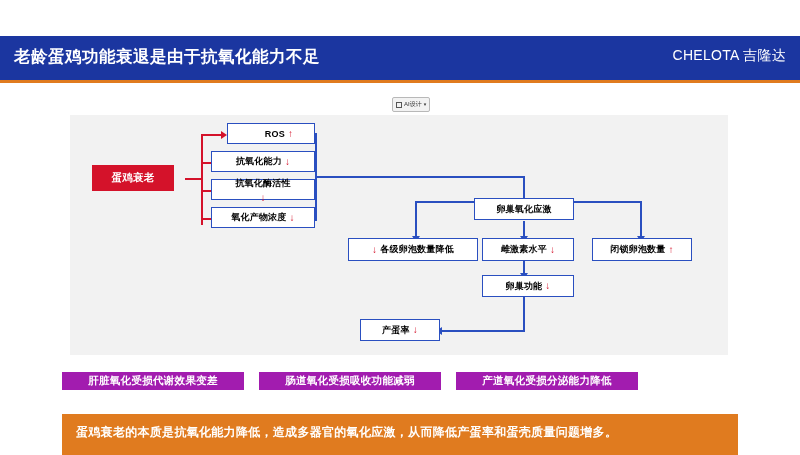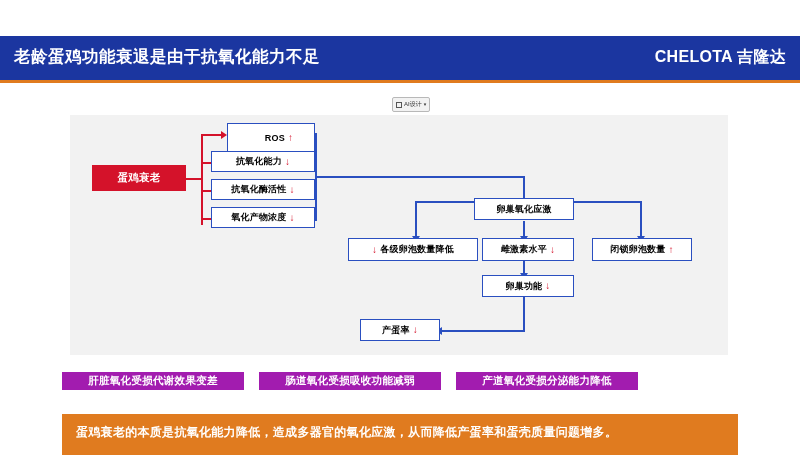--- a/index.html
+++ b/index.html
@@ -38,22 +38,22 @@
     font-size: 16.5px;
     font-weight: bold;
     letter-spacing: 0.5px;
     white-space: nowrap;
   }
   .brand {
     position: absolute;
     right: 14px;
     top: 11px;
     color: #ffffff;
-    font-size: 16px;
-    font-weight: bold;
+    font-size: 14px;
+    font-weight: normal;
     letter-spacing: 0.3px;
     white-space: nowrap;
   }
   .header-underline {
     position: absolute;
     left: 0;
     top: 44px;
     width: 800px;
     height: 3px;
     background: #e07b1f;
@@ -229,35 +229,35 @@
     <div class="conn" style="left:570px; top:86px; width:2px; height:38px;"></div>
     <div class="tri tri-d" style="left:567px; top:121px;"></div>
 
     <div class="conn" style="left:453px; top:146px; width:2px; height:15px;"></div>
     <div class="tri tri-d" style="left:450px; top:158px;"></div>
 
     <div class="conn" style="left:453px; top:182px; width:2px; height:35px;"></div>
     <div class="conn" style="left:372px; top:215px; width:83px; height:2px;"></div>
     <div class="tri tri-l" style="left:366px; top:212px;"></div>
 
-    <div class="node red" style="left:22px; top:50px; width:94px; height:26px;">
+    <div class="node red" style="left:22px; top:50px; width:82px; height:26px;">
       <span>蛋鸡衰老</span>
     </div>
 
-    <div class="node" style="left:157px; top:8px; width:88px; height:29px;padding-left:16px;">
+    <div class="node" style="left:157px; top:8px; width:88px; height:21px;padding-left:16px;">
       <span>ROS</span>
       <span class="arrow-up">↑</span>
     </div>
 
     <div class="node" style="left:141px; top:36px; width:104px; height:21px;">
       <span>抗氧化能力</span>
       <span class="arrow-down">↓</span>
     </div>
 
-    <div class="node" style="left:141px; top:64px; width:104px; height:21px;">
+    <div class="node" style="left:141px; top:64px; width:104px; height:21px;flex-direction:column;">
       <span>抗氧化酶活性</span>
       <span class="arrow-down">↓</span>
     </div>
 
     <div class="node" style="left:141px; top:92px; width:104px; height:21px;">
       <span>氧化产物浓度</span>
       <span class="arrow-down">↓</span>
     </div>
 
     <div class="node" style="left:404px; top:83px; width:100px; height:22px;">

